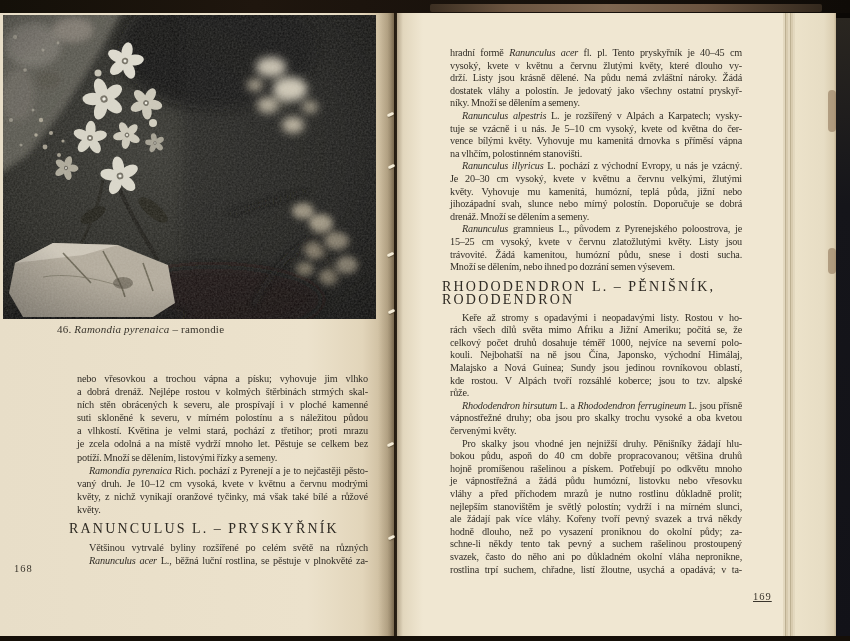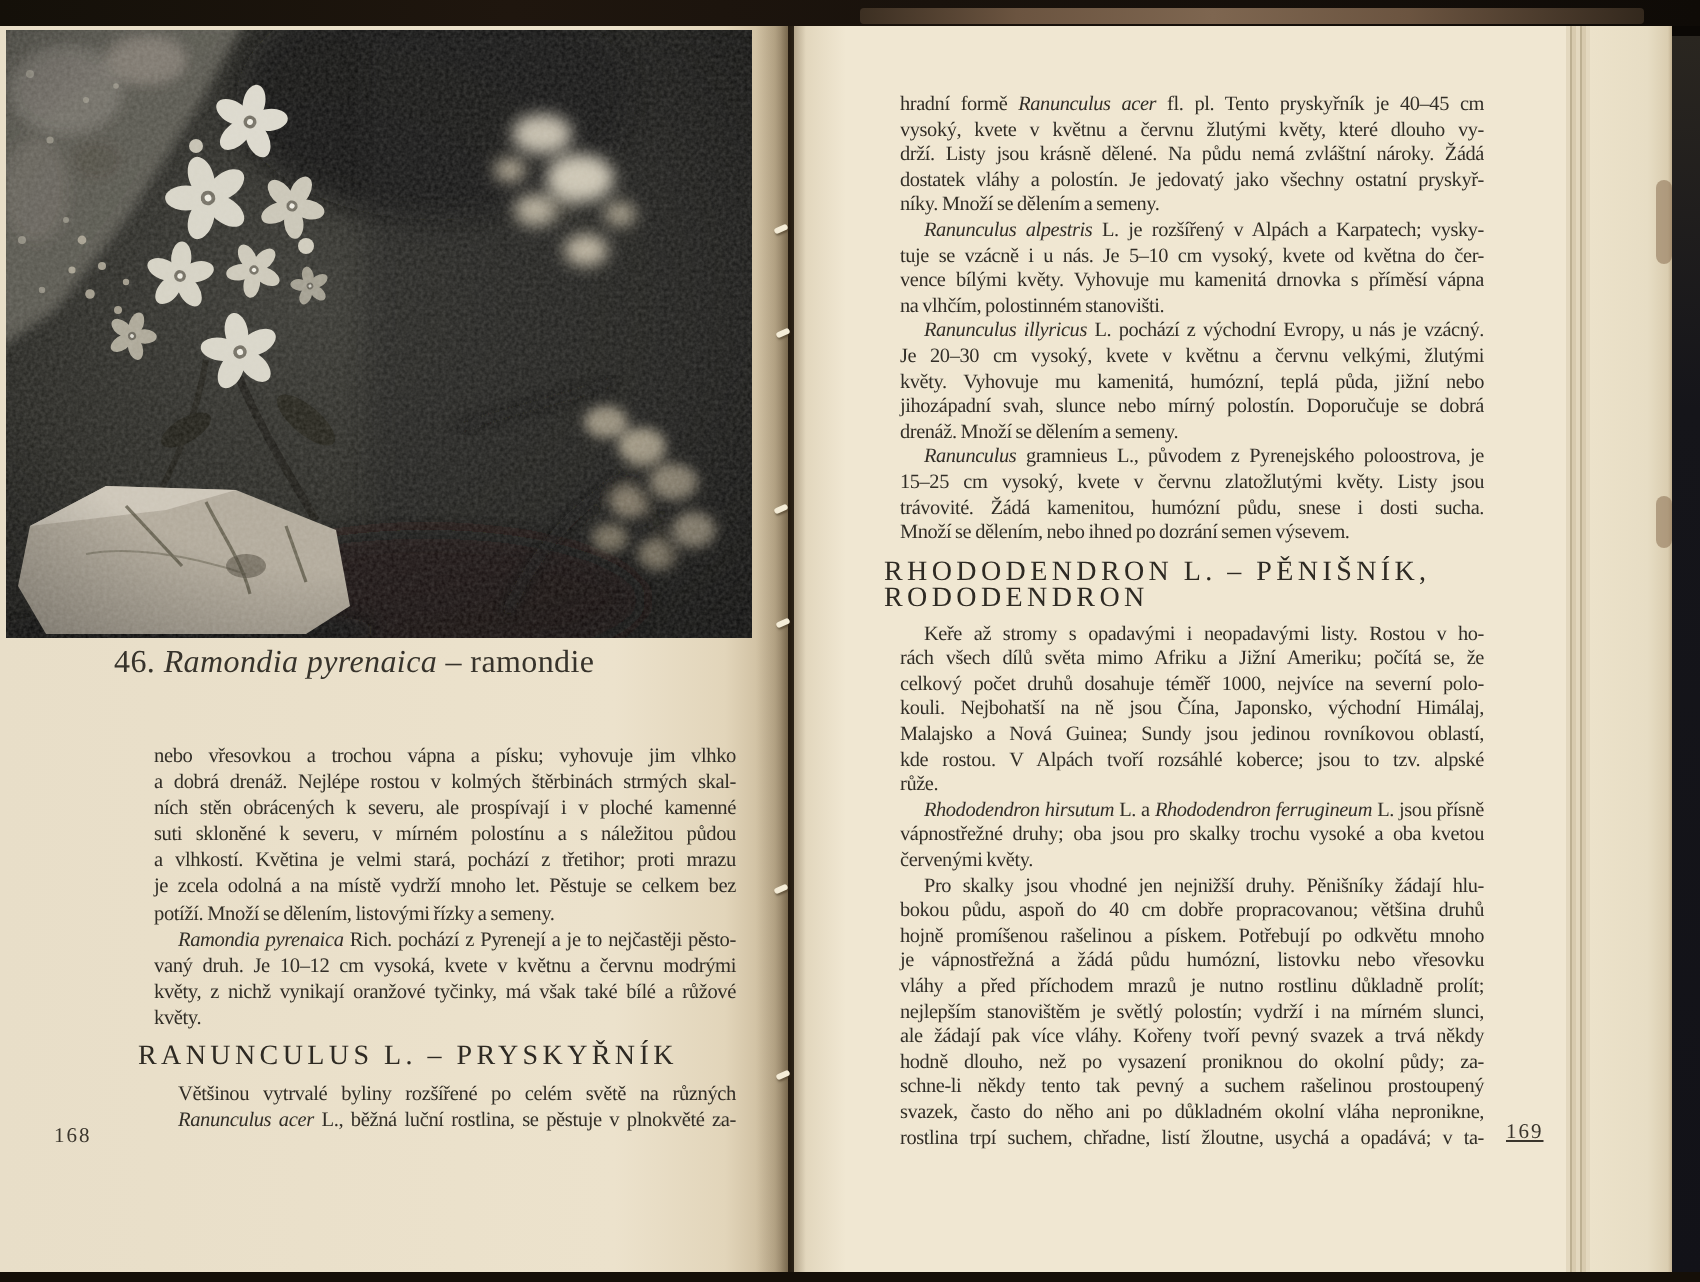--- a/index.html
+++ b/index.html
@@ -31,39 +31,39 @@
   .fore-edge { left:398px; top:0; width:41px; height:623px;
     background:linear-gradient(90deg,#ece2ca,#e7ddc4 70%,#dacdb0 95%,#c1b091); }
   .black-edge { left:836px; top:18px; width:14px; height:623px;
     background:linear-gradient(180deg,#2a2620,#15151a 30%,#121218); }
   .brown-smudge { left:828px; width:8px; height:42px; background:#8a6f52; opacity:.55; border-radius:4px; }
 
   
   .photo-wrap { left:3px; top:2px; width:373px; height:304px; }
 
   
-  .caption { left:57px; top:310px; font-size:16px; color:#37332b; letter-spacing:.2px; }
+  .caption { left:57px; top:310px; font-size:11px; color:#37332b; letter-spacing:.2px; }
   .caption em { font-style:italic; }
 
   .textcol { color:#322e27; }
   .text-l { left:57px; top:359px; width:311px; font-size:10.3px; line-height:13.1px; letter-spacing:-.2px; word-spacing:-.4px; }
   .text-r { left:33px;  top:34px;  width:312px; font-size:10.2px; line-height:12.6px; letter-spacing:-.2px; word-spacing:-.4px; }
 
   .tline { text-align:left;margin-left:20px; }
   .tline.just { text-align:justify; text-align-last:justify; }
   .tline.ind { text-indent:12px; }
   .textcol em { font-style:italic; }
 
   .bheading { margin:6px 0 5px 0; letter-spacing:2.2px; color:#2e2a23;
     font-size:14px; line-height:13.5px; }
   .bheading > div { text-indent:12px; }
 
   .pagenum { font-size:10.5px; color:#3a352c; letter-spacing:1px; }
-  .pagenum-l { left:27px;  top:550px;font-family:Liberation Serif, serif; }
-  .pagenum-r { left:356px; top:548px;text-decoration:underline; }
+  .pagenum-l { left:14px;  top:550px;font-family:Liberation Serif, serif; }
+  .pagenum-r { left:356px; top:578px;text-decoration:underline; }
 </style>
 </head>
 <body>
 
 <div class="shot">
 
   <div class="abs top-strip"></div>
   <div class="abs top-edge-brown"></div>
 
   <div class="abs page-l">

